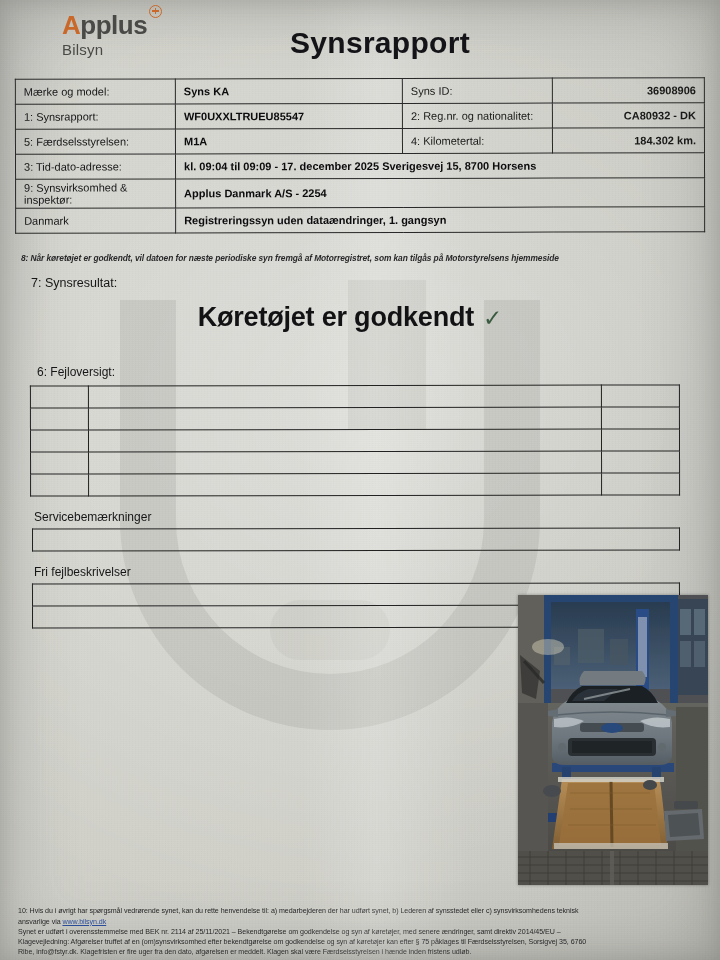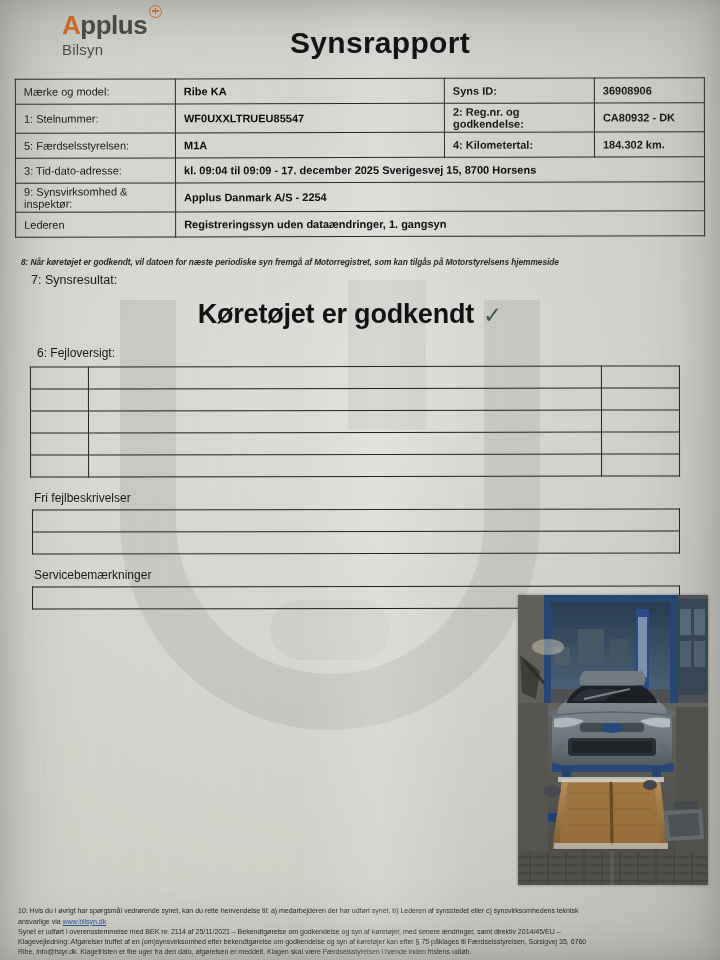--- a/index.html
+++ b/index.html
@@ -145,43 +145,42 @@
     border-collapse: collapse;
     table-layout: fixed;
     transform: rotate(-0.12deg);
   }
   #info-table td {
     border: 1.3px solid #2b2b2b;
     height: 25px;
     padding: 2px 8px;
     font-size: 11px;
     vertical-align: middle;
-    font-weight: bold;
   }
   #info-table td.label { width: 160px; font-weight: normal; color: #18181a; }
   #info-table td.value { font-weight: bold; color: #0e0e10; }
   #info-table td.label-r { width: 150px; }
-  #info-table td.value-r { width: 110px; text-align: left; font-weight: bold; }
+  #info-table td.value-r { width: 152px; text-align: right; font-weight: bold; }
 
   
   #note-8 {
     width: 690px;
     margin: 20px auto 0 auto;
     font-size: 8.4px;
     font-style: italic;
     font-weight: bold;
     color: #2a2a2c;
     padding-left: 6px;
     letter-spacing: -0.08px;
   }
 
   
   #result-label {
     width: 690px;
-    margin: 6px auto 0 auto;
+    margin: 13px auto 0 auto;
     padding-left: 16px;
     font-size: 12.5px;
     color: #18181a;
   }
   #result-banner {
     margin-top: 12px;
     text-align: center;
     padding-right: 20px;
   }
   #result-text {
@@ -193,21 +192,21 @@
   #result-check {
     font-size: 23px;
     color: #3a5c40;
     margin-left: 9px;
     font-weight: normal;
   }
 
   
   #fault-label {
     width: 690px;
-    margin: 16px auto 0 auto;
+    margin: 32px auto 0 auto;
     padding-left: 22px;
     font-size: 12px;
     color: #18181a;
   }
   #fault-table {
     width: 650px;
     margin: 6px auto 0 30px;
     border-collapse: collapse;
     table-layout: fixed;
     transform: rotate(-0.1deg);
@@ -293,46 +292,46 @@
       <div id="logo">
         <div class="wordmark"><span class="a-letter">A</span><span>pplus</span><span class="plus-mark"></span></div>
         <div class="subwordmark">Bilsyn</div>
       </div>
     </div>
 
     <table id="info-table">
       <tbody>
         <tr>
           <td class="label">Mærke og model:</td>
-          <td class="value">Ribe KA</td>
+          <td class="value">Syns KA</td>
           <td class="label-r">Syns ID:</td>
           <td class="value-r">36908906</td>
         </tr>
         <tr>
-          <td class="label">1: Stelnummer:</td>
+          <td class="label">1: Synsrapport:</td>
           <td class="value">WF0UXXLTRUEU85547</td>
-          <td class="label-r">2:  Reg.nr. og godkendelse:</td>
+          <td class="label-r">2:  Reg.nr. og nationalitet:</td>
           <td class="value-r">CA80932 - DK</td>
         </tr>
         <tr>
           <td class="label">5: Færdselsstyrelsen:</td>
           <td class="value">M1A</td>
           <td class="label-r">4: Kilometertal:</td>
           <td class="value-r">184.302 km.</td>
         </tr>
         <tr>
           <td class="label">3: Tid-dato-adresse:</td>
           <td class="value" colspan="3">kl. 09:04 til 09:09 -  17. december 2025   Sverigesvej 15, 8700 Horsens</td>
         </tr>
         <tr>
           <td class="label">9: Synsvirksomhed &amp; inspektør:</td>
           <td class="value" colspan="3">Applus Danmark A/S - 2254</td>
         </tr>
         <tr>
-          <td class="label">Lederen</td>
+          <td class="label">Danmark</td>
           <td class="value" colspan="3">Registreringssyn uden dataændringer, 1. gangsyn</td>
         </tr>
       </tbody>
     </table>
 
     <div id="note-8">8: Når køretøjet er godkendt, vil datoen for næste periodiske syn fremgå af Motorregistret, som kan tilgås på Motorstyrelsens hjemmeside</div>
 
     <div id="result-label">7: Synsresultat:</div>
     <div id="result-banner">
       <span id="result-text">Køretøjet er godkendt</span><span id="result-check">✓</span>
@@ -361,39 +360,39 @@
           <td class="c2"></td>
           <td class="c3"></td>
         </tr>
         <tr>
           <td class="c1"></td>
           <td class="c2"></td>
           <td class="c3"></td>
         </tr>
       </tbody>
     </table>
+
+    <div class="freeblock">
+      <div class="ftitle">Servicebemærkninger</div>
+      <table>
+        <tbody>
+          <tr>
+            <td></td>
+          </tr>
+        </tbody>
+      </table>
+    </div>
 
     <div class="freeblock">
       <div class="ftitle">Fri fejlbeskrivelser</div>
       <table>
         <tbody>
           <tr>
             <td></td>
           </tr>
-          <tr>
-            <td></td>
-          </tr>
-        </tbody>
-      </table>
-    </div>
-
-    <div class="freeblock">
-      <div class="ftitle">Servicebemærkninger</div>
-      <table>
-        <tbody>
           <tr>
             <td></td>
           </tr>
         </tbody>
       </table>
     </div>
 
   </div>
 
   <div id="photo">

